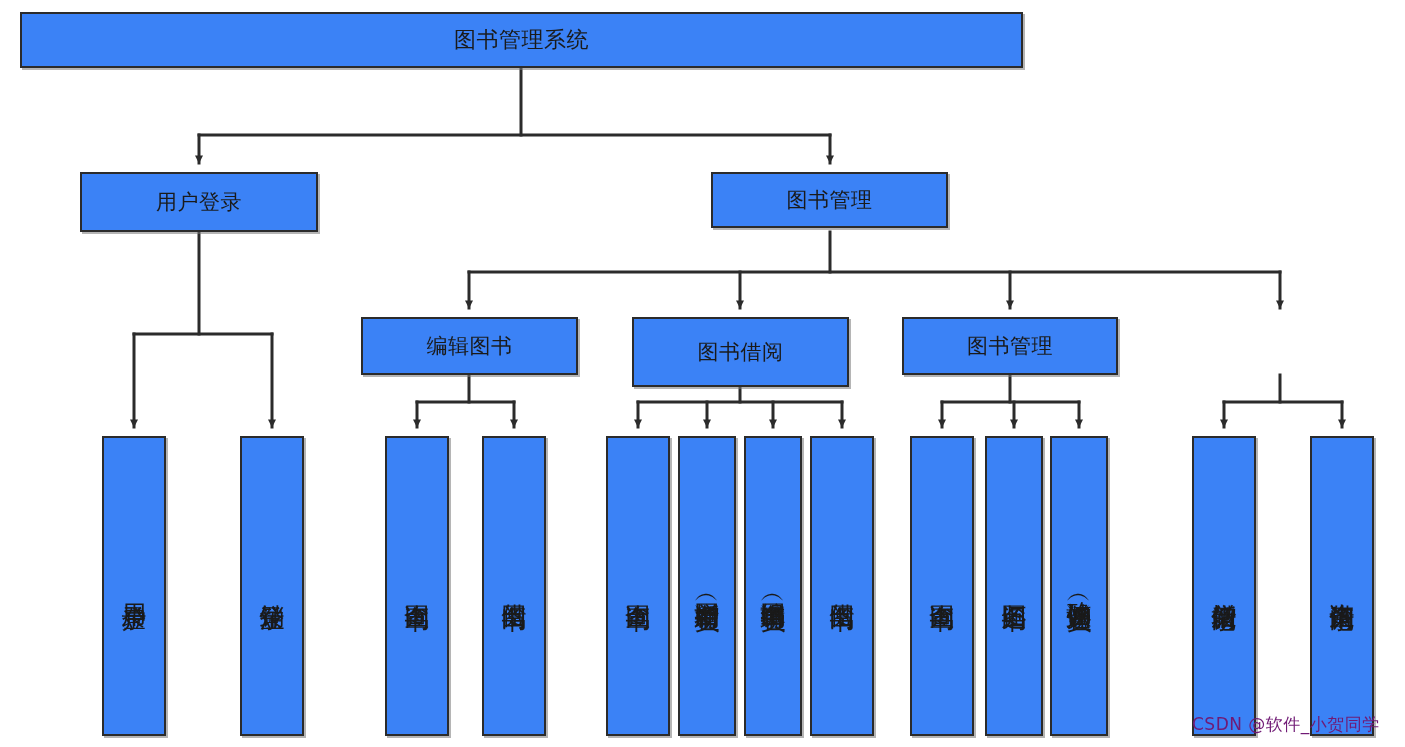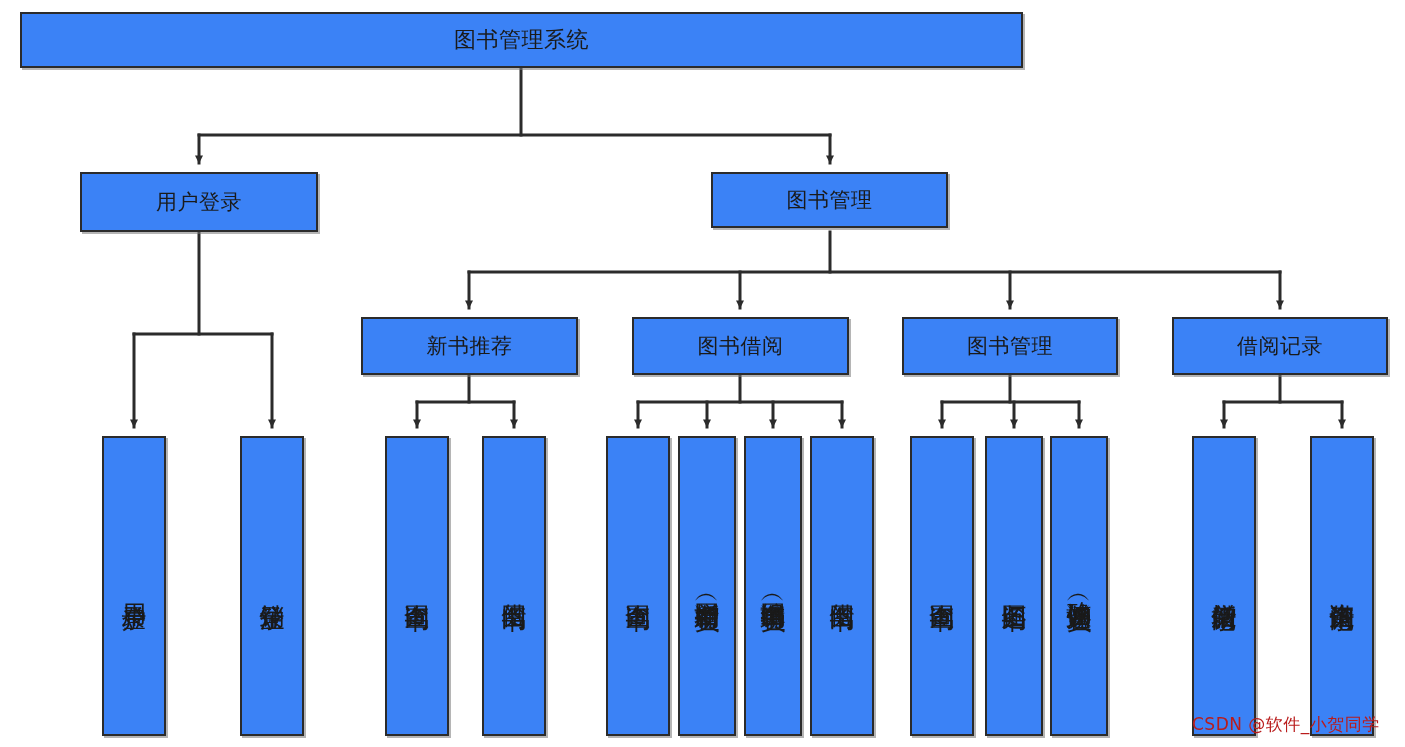--- a/index.html
+++ b/index.html
@@ -65,21 +65,21 @@
     top: 0;
     width: 1405px;
     height: 747px;
     pointer-events: none;
   }
   #watermark {
     position: absolute;
     left: 1192px;
     top: 713px;
     font-size: 17px;
-    color: #b91c1c;
+    color: #701a75;
     white-space: nowrap;
     letter-spacing: 0.5px;
   }
 </style>
 </head>
 <body>
 
 <div id="diagram-root">
 
   <svg id="connectors" viewBox="0 0 1405 747" width="1405" height="747" aria-hidden="true">
@@ -139,31 +139,28 @@
   </div>
 
   <div class="node h" style="left:80px; top:172px; width:238px; height:60px;">
     <span class="node-label">用户登录</span>
   </div>
   <div class="node h" style="left:711px; top:172px; width:237px; height:56px;">
     <span class="node-label">图书管理</span>
   </div>
 
   <div class="node h" style="left:361px; top:317px; width:217px; height:58px;">
-    <span class="node-label">新书推荐</span>
-  </div>
-  <div class="node h" style="left:632px; top:317px; width:217px; height:58px;">
+    <span class="node-label">编辑图书</span>
+  </div>
+  <div class="node h" style="left:632px; top:317px; width:217px; height:70px;">
     <span class="node-label">图书借阅</span>
   </div>
   <div class="node h" style="left:902px; top:317px; width:216px; height:58px;">
     <span class="node-label">图书管理</span>
   </div>
-  <div class="node h" style="left:1172px; top:317px; width:216px; height:58px;">
-    <span class="node-label">借阅记录</span>
-  </div>
 
   <div class="node v" style="left:102px; top:436px; width:64px; height:300px;">
     <span class="node-label">用户登录</span>
   </div>
   <div class="node v" style="left:240px; top:436px; width:64px; height:300px;">
     <span class="node-label">注销登录</span>
   </div>
 
   <div class="node v" style="left:385px; top:436px; width:64px; height:300px;">
     <span class="node-label">查询图书</span>

